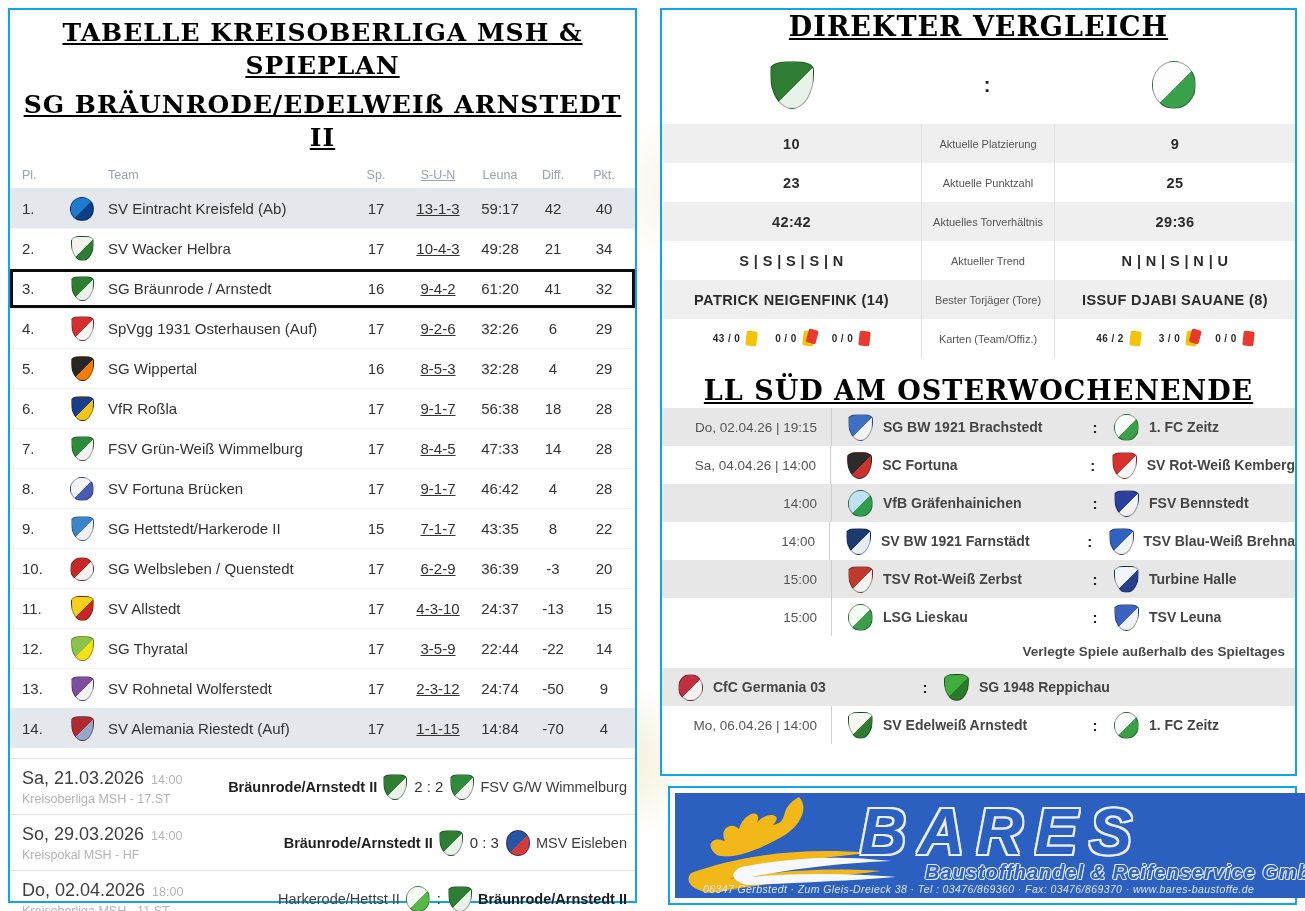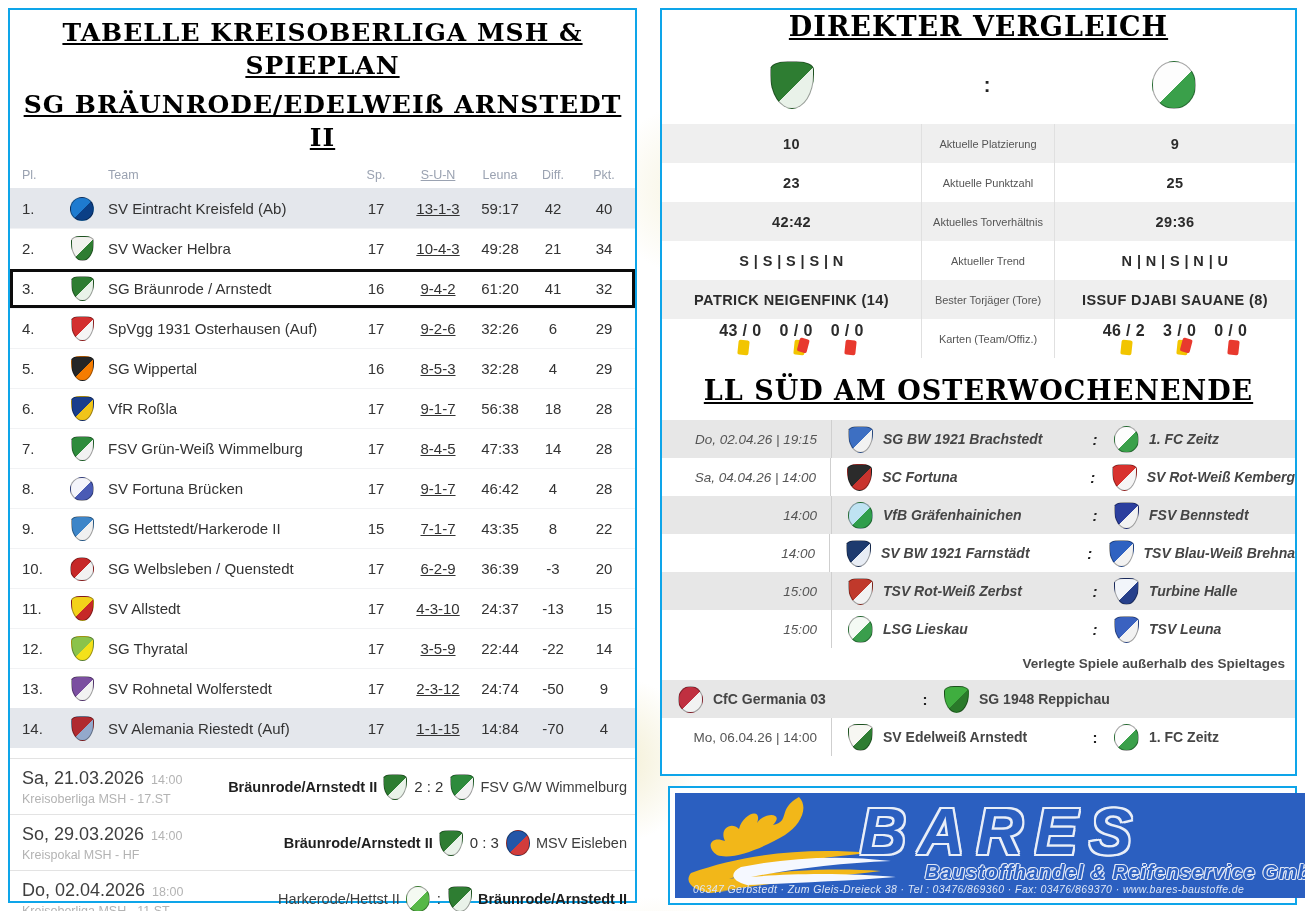--- a/index.html
+++ b/index.html
@@ -72,31 +72,31 @@
   .cmp-row{display:flex;align-items:stretch;height:39px;}
   .cmp-row.gray{background:#efefef;}
   .cmp-left{width:259px;display:flex;align-items:center;justify-content:center;
     font-weight:bold;font-size:14.5px;color:#2b2b2b;letter-spacing:.4px;}
   .cmp-mid{width:132px;border-left:1px solid #e0e0e0;border-right:1px solid #e0e0e0;
     display:flex;align-items:center;justify-content:center;
     color:#555;font-size:11px;text-align:center;}
   .cmp-right{flex:1;display:flex;align-items:center;justify-content:center;
     font-weight:bold;font-size:14.5px;color:#2b2b2b;letter-spacing:.4px;}
   .cards-group{display:flex;align-items:center;gap:18px;}
-  .card-item{display:flex;align-items:center;font-weight:bold;font-size:16px;color:#2b2b2b;flex-direction:column;}
+  .card-item{display:flex;align-items:center;font-weight:bold;font-size:10px;color:#2b2b2b;}
   .card{width:11px;height:15px;border-radius:2px;display:inline-block;margin-left:6px;
     transform:rotate(6deg);position:relative;}
   .card.yellow{background:#f2c500;}
   .card.red{background:#e8392e;}
   .card.yellow-red{background:#f2c500;}
   .card.yellow-red::after{content:"";position:absolute;left:4px;top:-2px;width:10px;height:14px;
     background:#e8392e;border-radius:2px;transform:rotate(9deg);}
 
   
-  .matches{margin-top:12px;font-style:italic;}
+  .matches{margin-top:0;}
   .match{display:flex;align-items:center;height:38px;font-size:14px;}
   .match.gray{background:#e7e7e7;}
   .m-when{width:170px;height:100%;box-sizing:border-box;display:flex;align-items:center;
     justify-content:flex-end;padding-right:14px;color:#555;font-size:13.5px;
     border-right:1px solid #cfcfcf;white-space:nowrap;}
   .m-home{display:flex;align-items:center;margin-left:16px;width:238px;}
   .m-away{display:flex;align-items:center;margin-left:10px;}
   .m-name{font-weight:bold;color:#454545;margin-left:10px;white-space:nowrap;}
   .m-colon{font-weight:bold;color:#222;width:18px;text-align:center;font-size:15px;}
   .match .crest{width:25px;height:27px;}
@@ -115,21 +115,21 @@
   }
   .bares-sub{
     position:absolute;left:250px;top:68px;
     font-size:20px;font-style:italic;font-weight:bold;letter-spacing:1px;
     color:#2b5fc0;
     text-shadow:1px 0 #dfe6f4,-1px 0 #dfe6f4,0 1px #dfe6f4,0 -1px #dfe6f4,
                 1px 1px #dfe6f4,-1px -1px #dfe6f4;
     white-space:nowrap;
   }
   .bares-addr{
-    position:absolute;left:18px;bottom:3px;
+    position:absolute;left:28px;bottom:3px;
     font-size:10.5px;font-style:italic;color:#dde6f6;letter-spacing:.4px;white-space:nowrap;
   }
   .flame{position:absolute;left:6px;top:2px;}
 </style>
 </head>
 <body>
 
 <section class="panel" id="left-panel">
   <div class="deco-title lp-title">TABELLE KREISOBERLIGA MSH &amp; SPIEPLAN</div>
   <div class="deco-title lp-title">SG BRÄUNRODE/EDELWEIß ARNSTEDT II</div>

